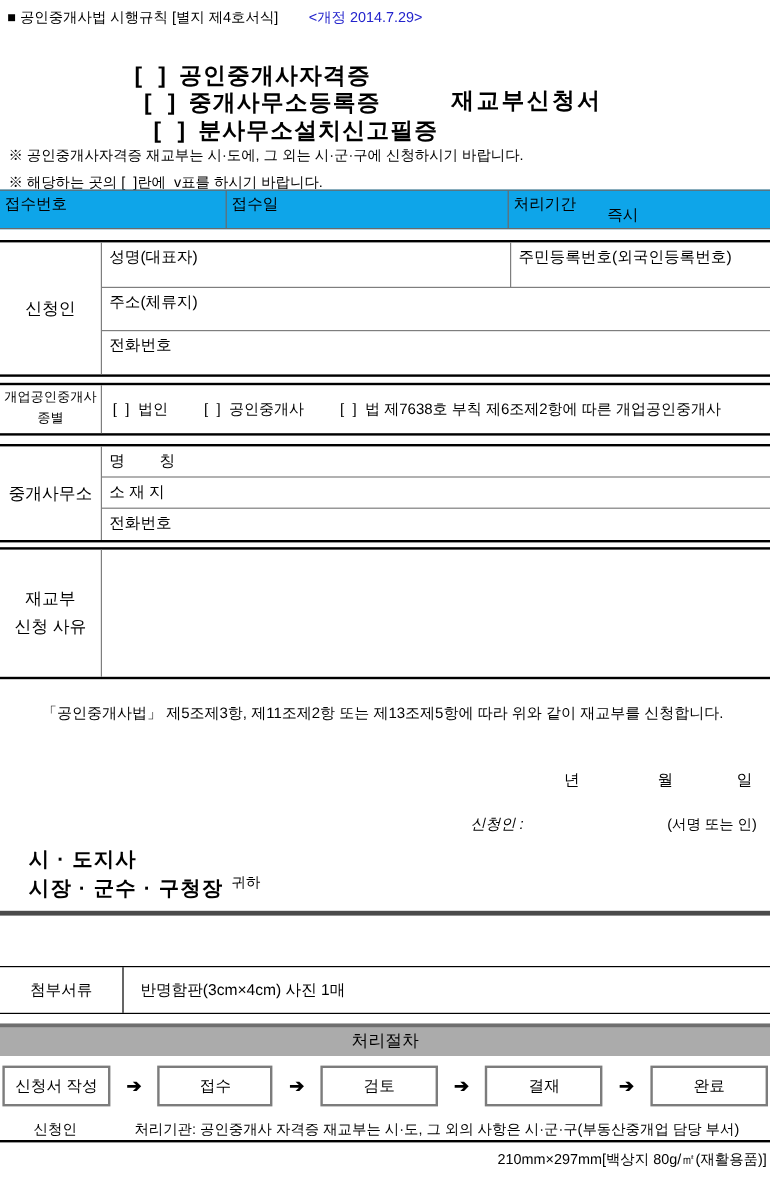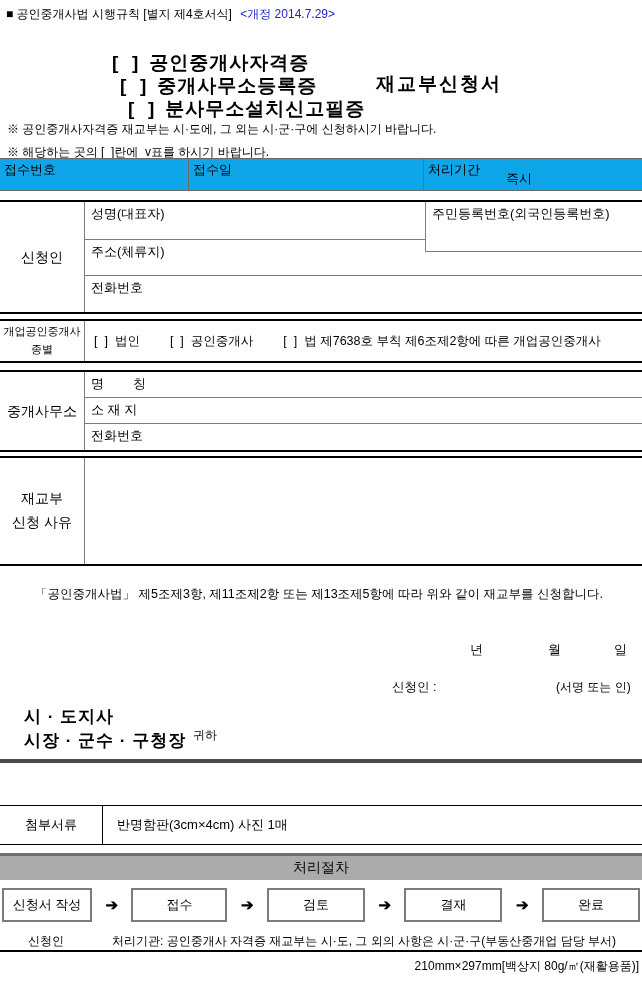--- a/index.html
+++ b/index.html
@@ -5,21 +5,21 @@
   html,body { margin:0; padding:0; background:#fff; }
   .page {
     position:relative; width:642px; height:983px; background:#ffffff;
     font-family:"Liberation Sans", sans-serif; color:#000; overflow:hidden;
   }
   .abs { position:absolute; }
   .pre { white-space:pre; }
 
   
   .hdr { left:6px; top:6px; font-size:12px; }
-  .hdr .rev { color:#2323cc; margin-left:5px; }
+  .hdr .rev { color:#2323cc; margin-left:22px; }
 
   
   .t-line { font-size:19px; font-weight:bold; letter-spacing:1px; white-space:nowrap; }
   .t-line .chk { white-space:pre; margin-right:10px; }
   .t-main { left:376px; top:71px; font-size:19px; font-weight:bold; letter-spacing:2px; }
 
   .note { font-size:12px; white-space:pre; }
 
   
   .receipt { left:0; top:158px; width:642px; height:33px; background:#0ea5e9;
@@ -45,21 +45,21 @@
   .cat-opts { position:absolute; left:85px; top:0; right:0; bottom:0; display:flex; align-items:center;
               gap:30px; padding-left:9px; font-size:12.5px; white-space:nowrap; }
   .cat-opt .chk { white-space:pre; margin-right:7px; }
   .office    { top:370px; height:82px; }
   .reason    { top:456px; height:110px; }
   .reason .labelcol { line-height:1.7; }
 
   .decl { left:35px; top:586px; font-size:12.5px; white-space:nowrap; }
 
   .datewords { top:641px; font-size:13px; }
-  .sig-label { left:392px; top:679px; font-size:12.5px; }
+  .sig-label { left:392px; top:679px; font-size:12.5px;font-style:italic; }
   .sig-note  { left:556px; top:679px; font-size:12px; }
 
   .addr1 { left:24px; top:705px; font-size:17px; font-weight:bold; letter-spacing:1px; }
   .addr2 { left:24px; top:729px; font-size:17px; font-weight:bold; letter-spacing:1px; }
   .gwiha { left:193px; top:727px; font-size:12px; }
 
   .thickbar { left:0; top:759px; width:642px; height:4px; background:#4b4b4b; }
 
   .attach { left:0; top:805px; width:642px; height:40px; border-top:1px solid #000; border-bottom:1px solid #000; box-sizing:border-box; }
   .attach .labelcol { width:103px; border-right:1px solid #000; font-size:13px; }
@@ -115,21 +115,21 @@
       <span>처리기간</span>
       <span class="jeuksi">즉시</span>
     </div>
   </div>
 
   <div class="abs sect applicant">
     <div class="labelcol">신청인</div>
     <div class="cell bb" style="left:85px; top:0; width:340px; height:38px;">
       <span>성명(대표자)</span>
     </div>
-    <div class="cell bb bl" style="left:425px; top:0; width:217px; height:50px;">
+    <div class="cell bb bl" style="left:425px; top:0; width:217px; height:38px;">
       <span>주민등록번호(외국인등록번호)</span>
     </div>
     <div class="cell bb" style="left:85px; top:38px; width:557px; height:36px;">
       <span>주소(체류지)</span>
     </div>
     <div class="cell" style="left:85px; top:74px; width:557px; height:36px;">
       <span>전화번호</span>
     </div>
   </div>
 

